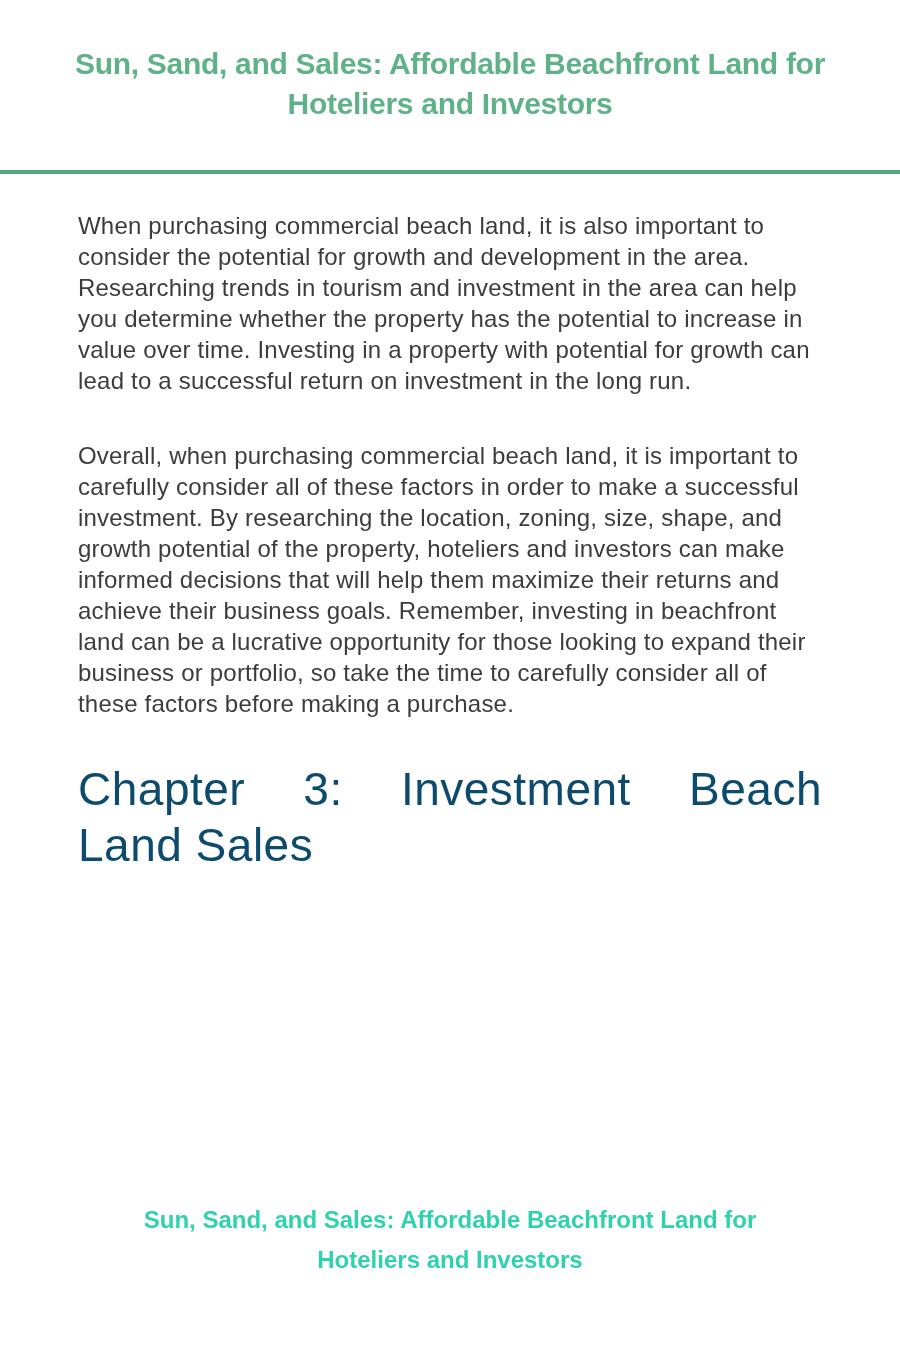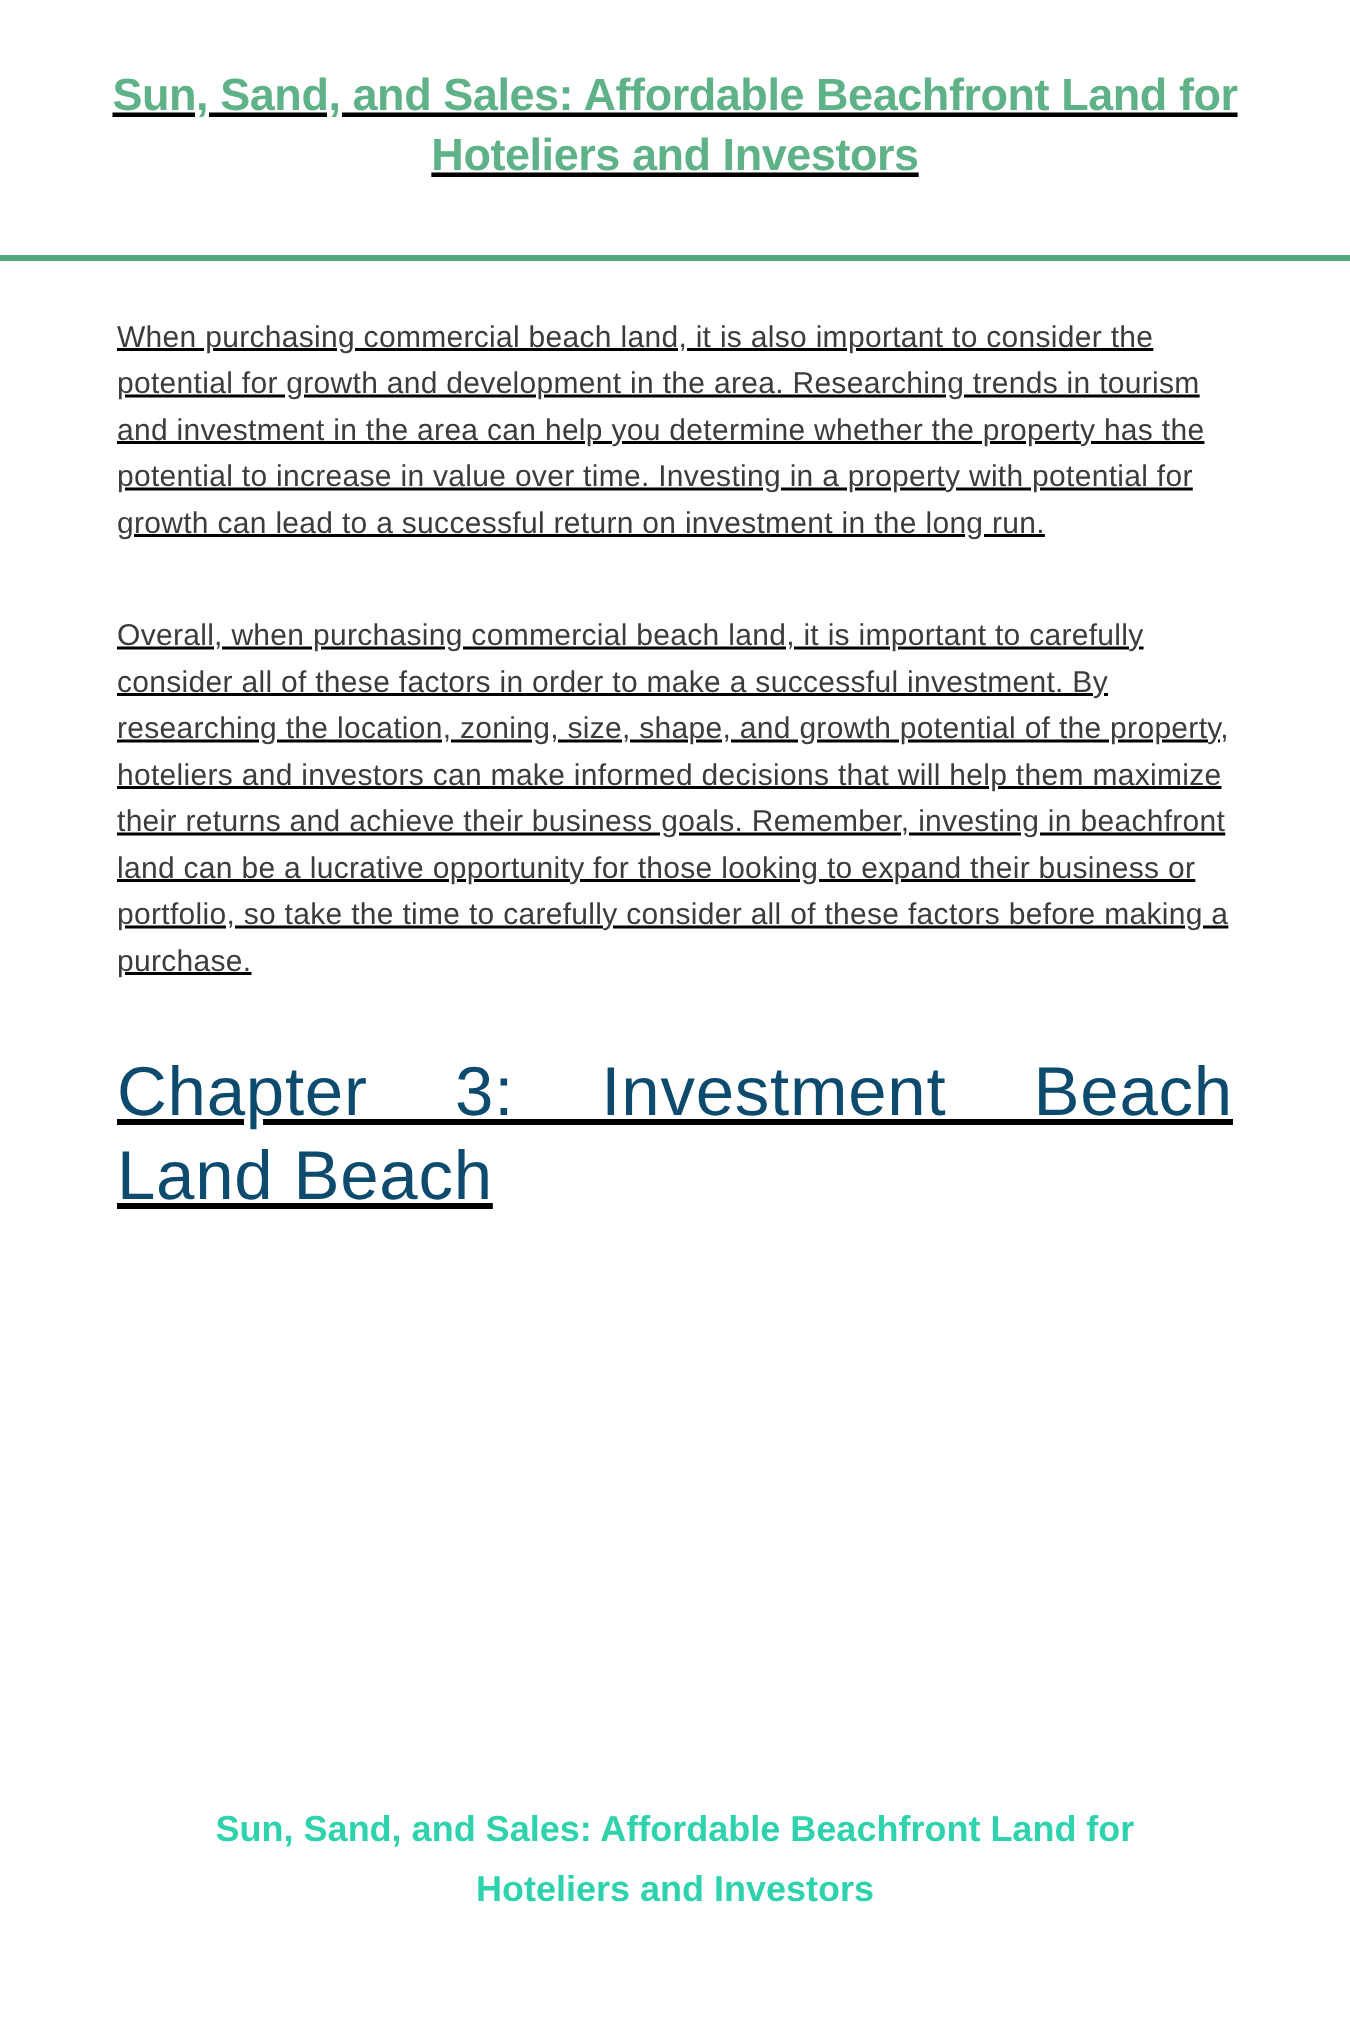--- a/index.html
+++ b/index.html
@@ -7,21 +7,20 @@
     padding: 0;
     background: #ffffff;
   }
   .page {
     position: relative;
     width: 900px;
     height: 1350px;
     background: #ffffff;
     overflow: hidden;
     font-family: "Liberation Sans", sans-serif;
-    text-decoration: underline;
   }
   
   .doc-title {
     margin: 0;
     padding-top: 44px;
     text-align: center;
     color: #5fb287;
     font-size: 30px;
     font-weight: bold;
     line-height: 40px;
@@ -38,21 +37,21 @@
     height: 4px;
     background: #55a87c;
   }
   
   .content {
     margin: 0 78px;
     color: #3c3c3c;
   }
   .content p {
     margin: 0;
-    font-size: 20px;
+    font-size: 24px;
     line-height: 31px;
     letter-spacing: 0.2px;
     text-align: left;
   }
   .content p.para-1 { margin-top: 36px; }
   .content p.para-2 { margin-top: 44px; }
   
   .chapter-heading {
     margin: 42px 0 0 0;
     color: #0c4a6e;
@@ -98,21 +97,21 @@
   </h1>
 
   <div class="divider"></div>
 
   <main class="content">
     <p class="para-1">When purchasing commercial beach land, it is also important to consider the potential for growth and development in the area. Researching trends in tourism and investment in the area can help you determine whether the property has the potential to increase in value over time. Investing in a property with potential for growth can lead to a successful return on investment in the long run.</p>
     <p class="para-2">Overall, when purchasing commercial beach land, it is important to carefully consider all of these factors in order to make a successful investment. By researching the location, zoning, size, shape, and growth potential of the property, hoteliers and investors can make informed decisions that will help them maximize their returns and achieve their business goals. Remember, investing in beachfront land can be a lucrative opportunity for those looking to expand their business or portfolio, so take the time to carefully consider all of these factors before making a purchase.</p>
 
     <h2 class="chapter-heading">
       <span class="justify-line">Chapter 3: Investment Beach</span>
-      <span class="plain-line">Land Beach</span>
+      <span class="plain-line">Land Sales</span>
     </h2>
   </main>
 
   <footer class="page-footer">
     <span class="t-line">Sun, Sand, and Sales: Affordable Beachfront Land for</span>
     <span class="t-line">Hoteliers and Investors</span>
   </footer>
 
 </div>
 

